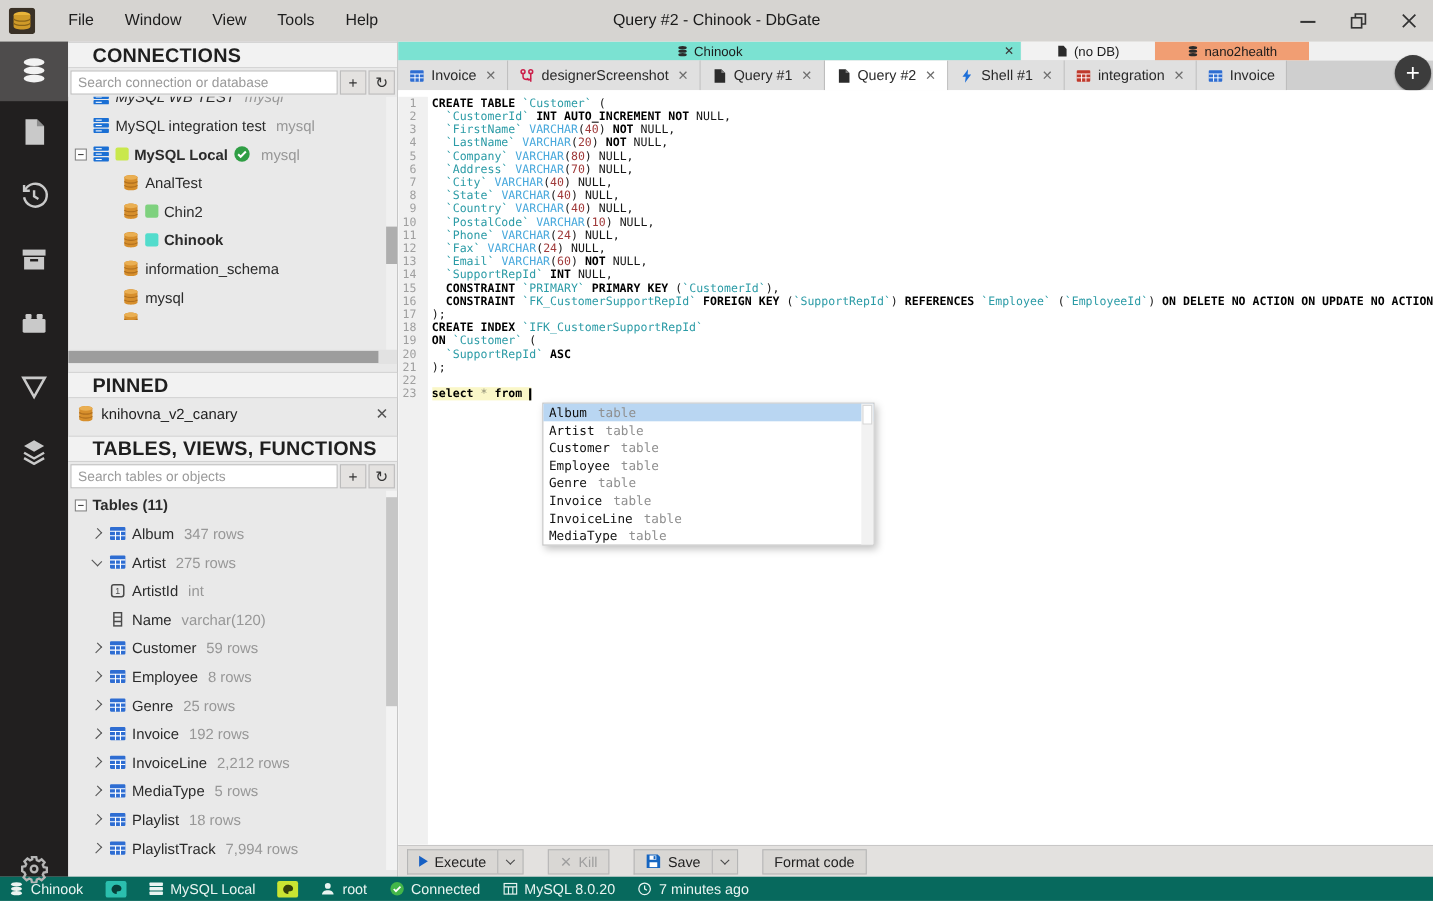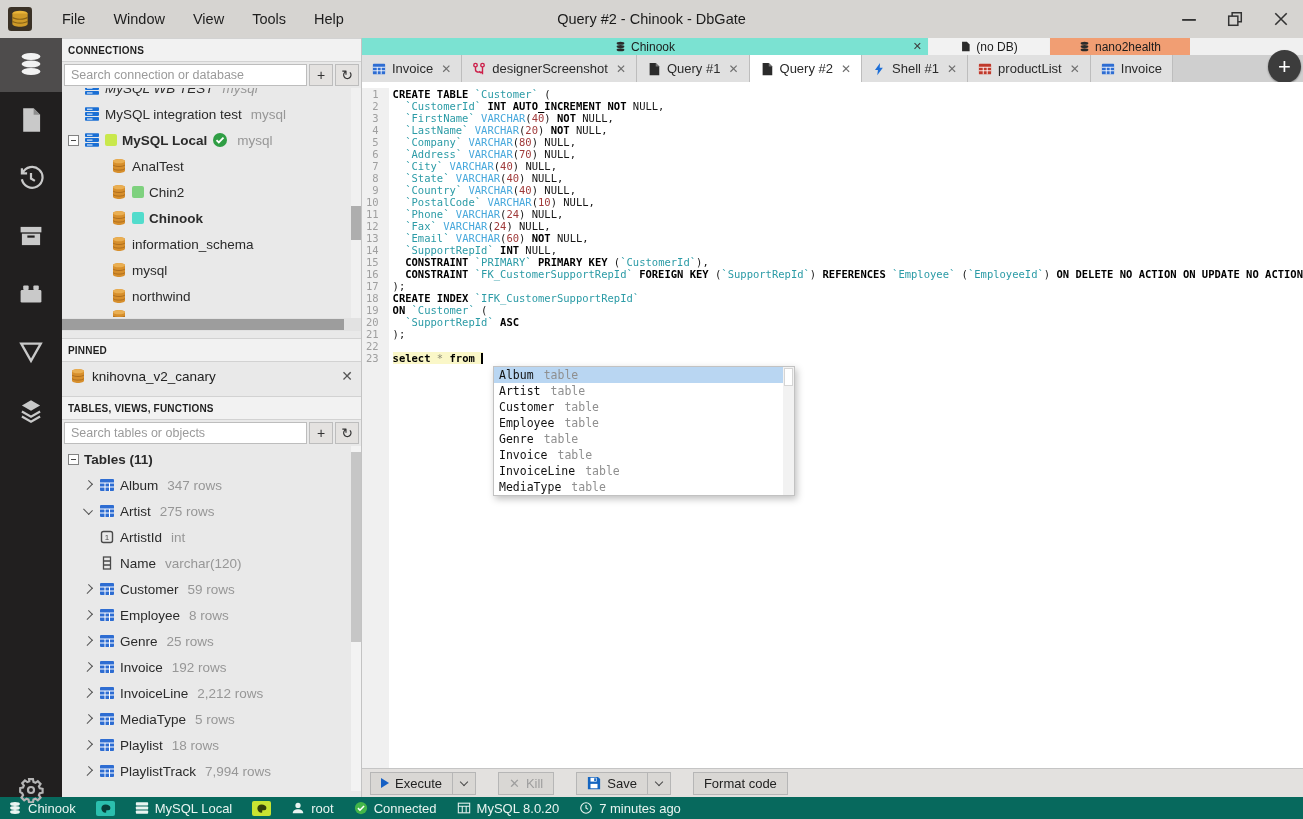--- a/index.html
+++ b/index.html
@@ -18,21 +18,21 @@
 
   
   .rail { position:absolute; left:0; top:38px; width:62px; height:759px; background:#211f1f; display:flex; flex-direction:column; }
   .rail-item { width:62px; height:58px; display:flex; align-items:center; justify-content:center; }
   .rail-item.active { background:#4e4c4c; height:54px; }
   .rail-item svg { width:26px; height:26px; }
   .rail-bottom { position:absolute; bottom:4px; left:0; width:62px; height:50px; display:flex; align-items:center; justify-content:center; color:#b9b9b9; font-size:26px; }
 
   
   .leftpanel { position:absolute; left:62px; top:38px; width:300px; height:759px; background:#e9e9e9; border-right:1px solid #c3c3c3; }
-  .sec-header { height:24px; background:#f2f2f2; border-top:1px solid #d2d2d2; border-bottom:1px solid #d2d2d2; font-weight:bold; font-size:10px; color:#1f1f1f; display:flex; align-items:center; padding-left:6px; letter-spacing:.2px; }
+  .sec-header { height:24px; background:#f2f2f2; border-top:1px solid #d2d2d2; border-bottom:1px solid #d2d2d2; font-weight:bold; font-size:18px; color:#1f1f1f; display:flex; align-items:center; padding-left:22px; letter-spacing:.2px; }
   .searchrow { height:26px; display:flex; align-items:center; padding:2px 2px 2px 2px; gap:2px; background:#e9e9e9; }
   .searchrow input { flex:1; height:22px; border:1px solid #bdbdbd; background:#fff; padding:0 6px; font-size:12.5px; color:#333; font-family:"Liberation Sans",sans-serif; }
   .searchrow input::placeholder { color:#9a9a9a; }
   .sq-btn { width:24px; height:22px; background:#e4e2e0; border:1px solid #bdbdbd; display:flex; align-items:center; justify-content:center; font-size:14px; color:#333; }
 
   .tree { position:relative; overflow:hidden; }
   .trow { height:26px; display:flex; align-items:center; gap:5px; padding-left:6px; white-space:nowrap; }
   .trow .lbl { color:#2b2b2b; }
   .trow .lbl.b { font-weight:bold; }
   .trow .sec { color:#979797; margin-left:4px; }
@@ -332,31 +332,20 @@
             <span style="width:38px;flex:0 0 38px"></span>
             <span style="display:flex">
               <svg class="obicon" viewBox="0 0 16 16">
                 <path fill="#d78f2c" d="M2 3.2C2 2 4.7 1 8 1s6 1 6 2.2v9.6C14 14 11.3 15 8 15s-6-1-6-2.2z"></path>
                 <ellipse cx="8" cy="3.2" rx="6" ry="2.1" fill="#eaaf52"></ellipse>
                 <path d="M2 7c1 .9 3.3 1.5 6 1.5S13 7.9 14 7M2 10.6c1 .9 3.3 1.5 6 1.5s5-.6 6-1.5" stroke="#b06f1e" stroke-width="1" fill="none"></path>
               </svg>
             </span>
             <span class="lbl">mysql</span>
           </div>
-          <div class="trow">
-            <span style="width:38px;flex:0 0 38px"></span>
-            <span style="display:flex">
-              <svg class="obicon" viewBox="0 0 16 16">
-                <path fill="#d78f2c" d="M2 3.2C2 2 4.7 1 8 1s6 1 6 2.2v9.6C14 14 11.3 15 8 15s-6-1-6-2.2z"></path>
-                <ellipse cx="8" cy="3.2" rx="6" ry="2.1" fill="#eaaf52"></ellipse>
-                <path d="M2 7c1 .9 3.3 1.5 6 1.5S13 7.9 14 7M2 10.6c1 .9 3.3 1.5 6 1.5s5-.6 6-1.5" stroke="#b06f1e" stroke-width="1" fill="none"></path>
-              </svg>
-            </span>
-            <span class="lbl">northwind</span>
-          </div>
           <div class="trow" style="height: 8px; overflow: hidden; align-items: flex-start;">
             <span style="width:38px;flex:0 0 38px"></span>
             <span style="display:flex">
               <svg class="obicon" viewBox="0 0 16 16">
                 <path fill="#d78f2c" d="M2 3.2C2 2 4.7 1 8 1s6 1 6 2.2v9.6C14 14 11.3 15 8 15s-6-1-6-2.2z"></path>
                 <ellipse cx="8" cy="3.2" rx="6" ry="2.1" fill="#eaaf52"></ellipse>
                 <path d="M2 7c1 .9 3.3 1.5 6 1.5S13 7.9 14 7M2 10.6c1 .9 3.3 1.5 6 1.5s5-.6 6-1.5" stroke="#b06f1e" stroke-width="1" fill="none"></path>
               </svg>
             </span>
             <span class="lbl"></span>
@@ -655,21 +644,21 @@
         </div>
         <div class="tab">
           <span style="display:flex">
             <svg class="obicon" viewBox="0 0 16 16">
               <rect x="1" y="2" width="14" height="12" rx="1" fill="#c0392b"></rect>
               <g stroke="#fff" stroke-width="1">
                 <path d="M1 6h14M1 10h14M6 6v8M10.5 6v8"></path>
               </g>
             </svg>
           </span>
-          <span>productList</span>
+          <span>integration</span>
           <span class="tx">✕</span>
         </div>
         <div class="tab">
           <span style="display:flex">
             <svg class="obicon" viewBox="0 0 16 16">
               <rect x="1" y="2" width="14" height="12" rx="1" fill="#2e6dd2"></rect>
               <g stroke="#fff" stroke-width="1">
                 <path d="M1 6h14M1 10h14M6 6v8M10.5 6v8"></path>
               </g>
             </svg>

